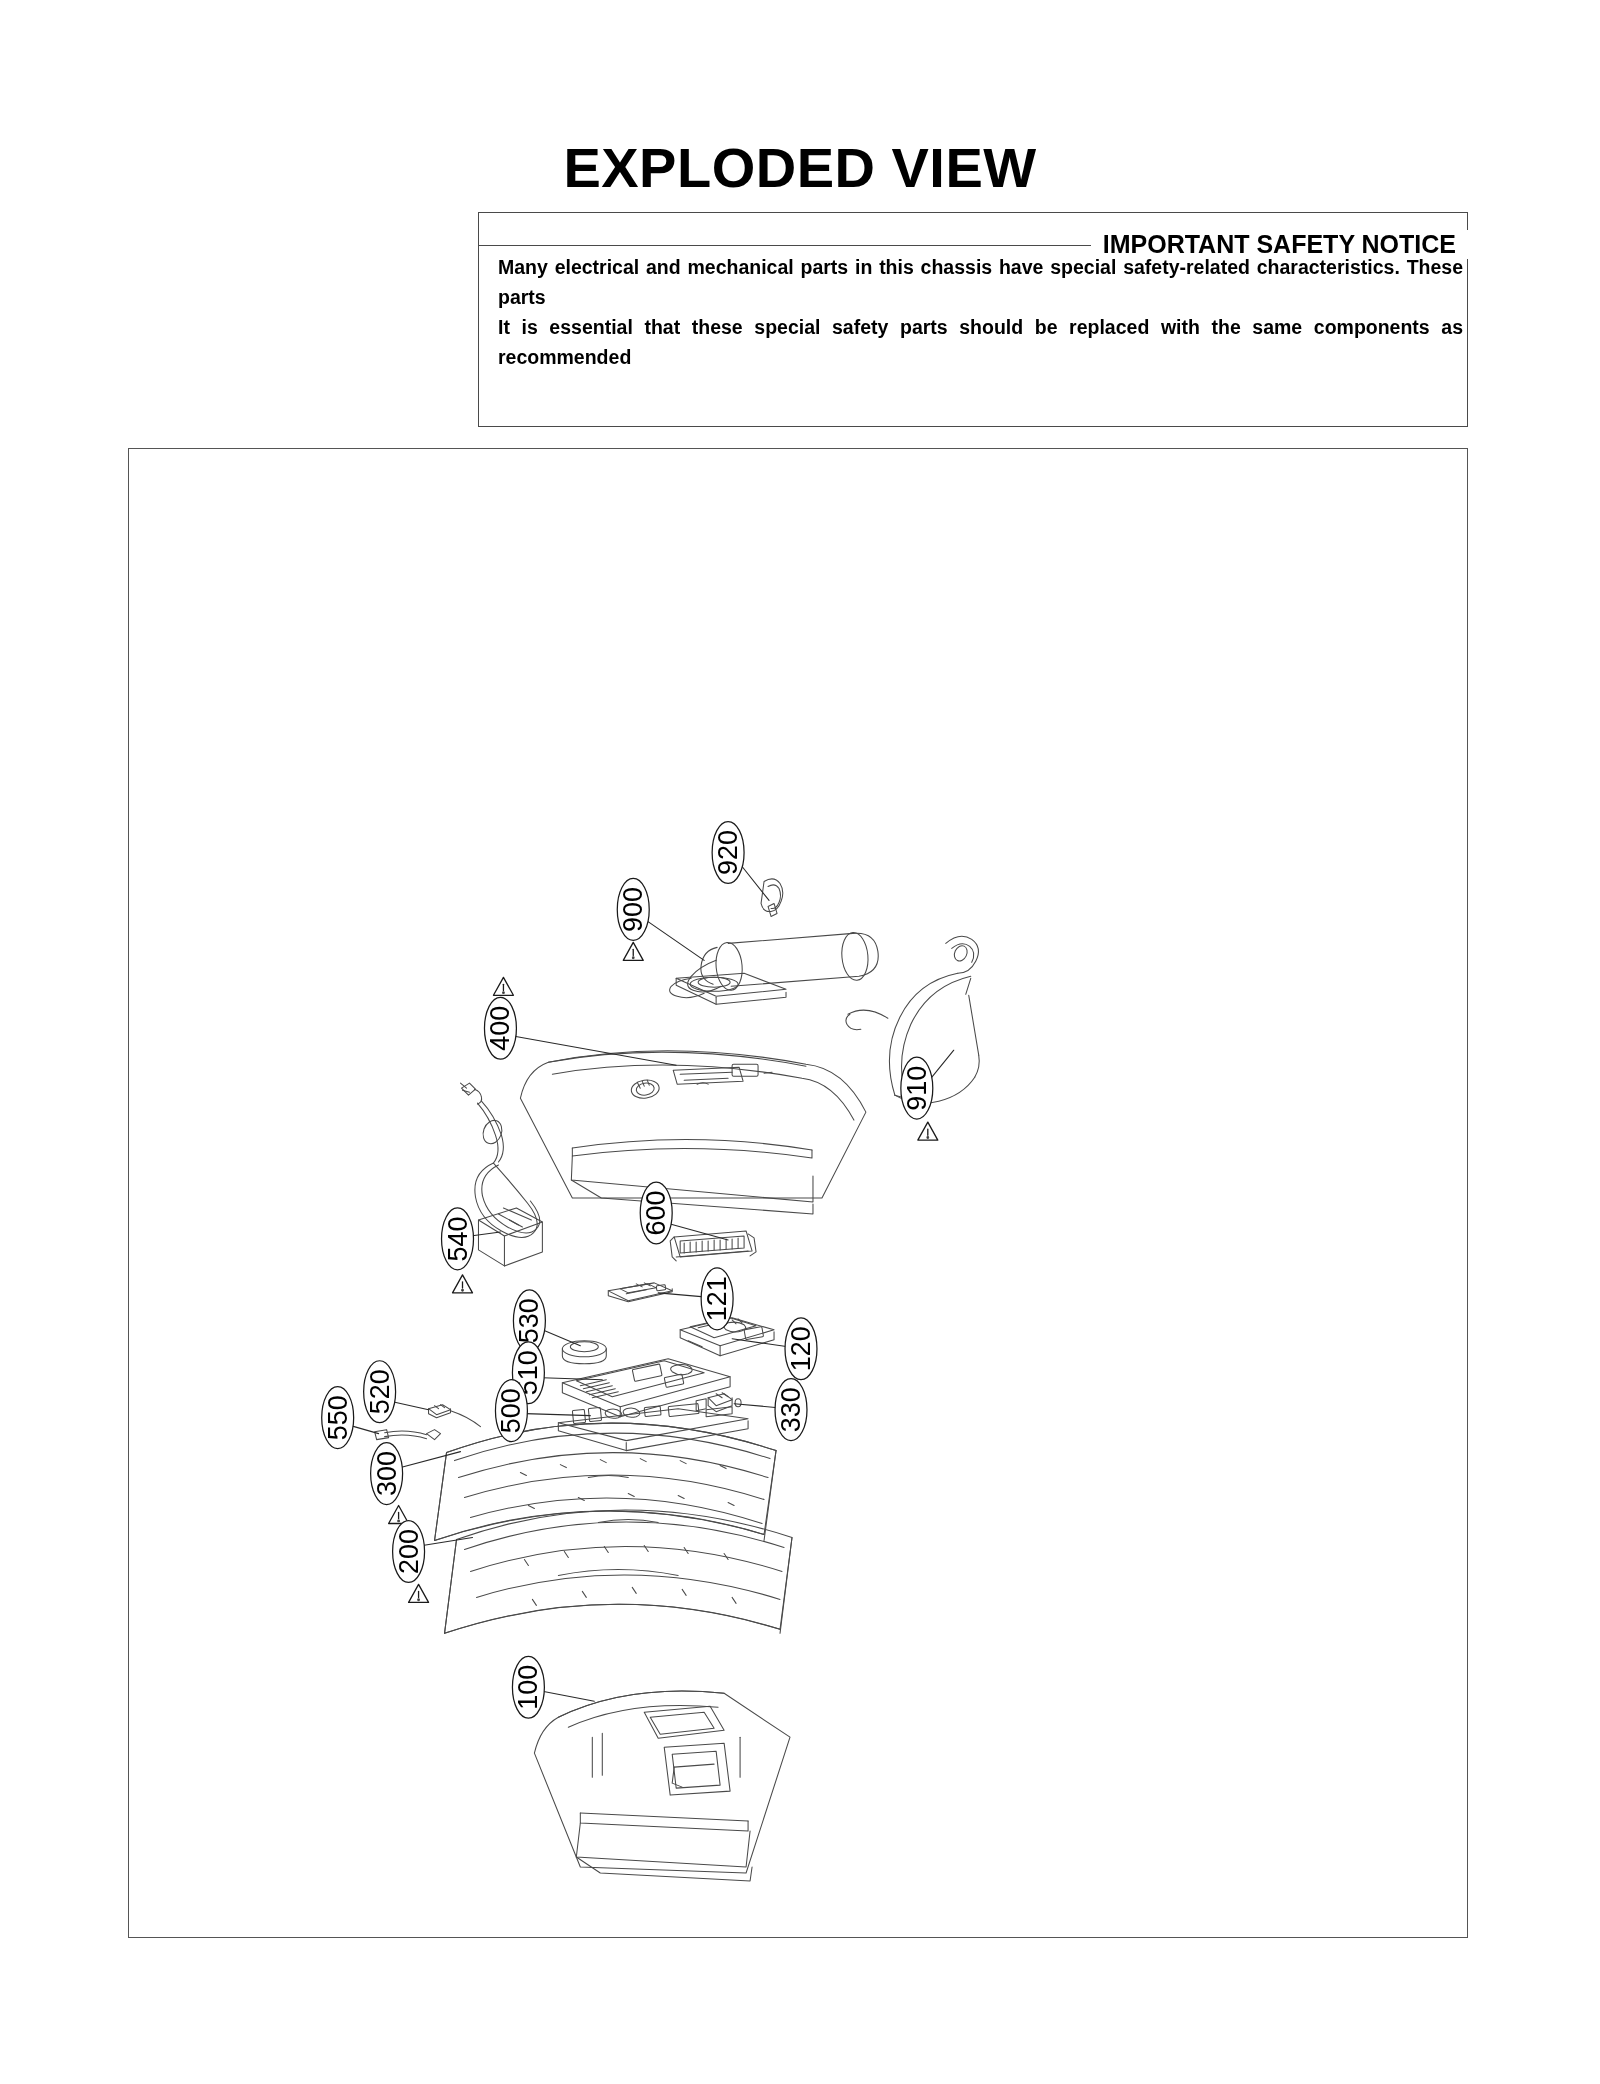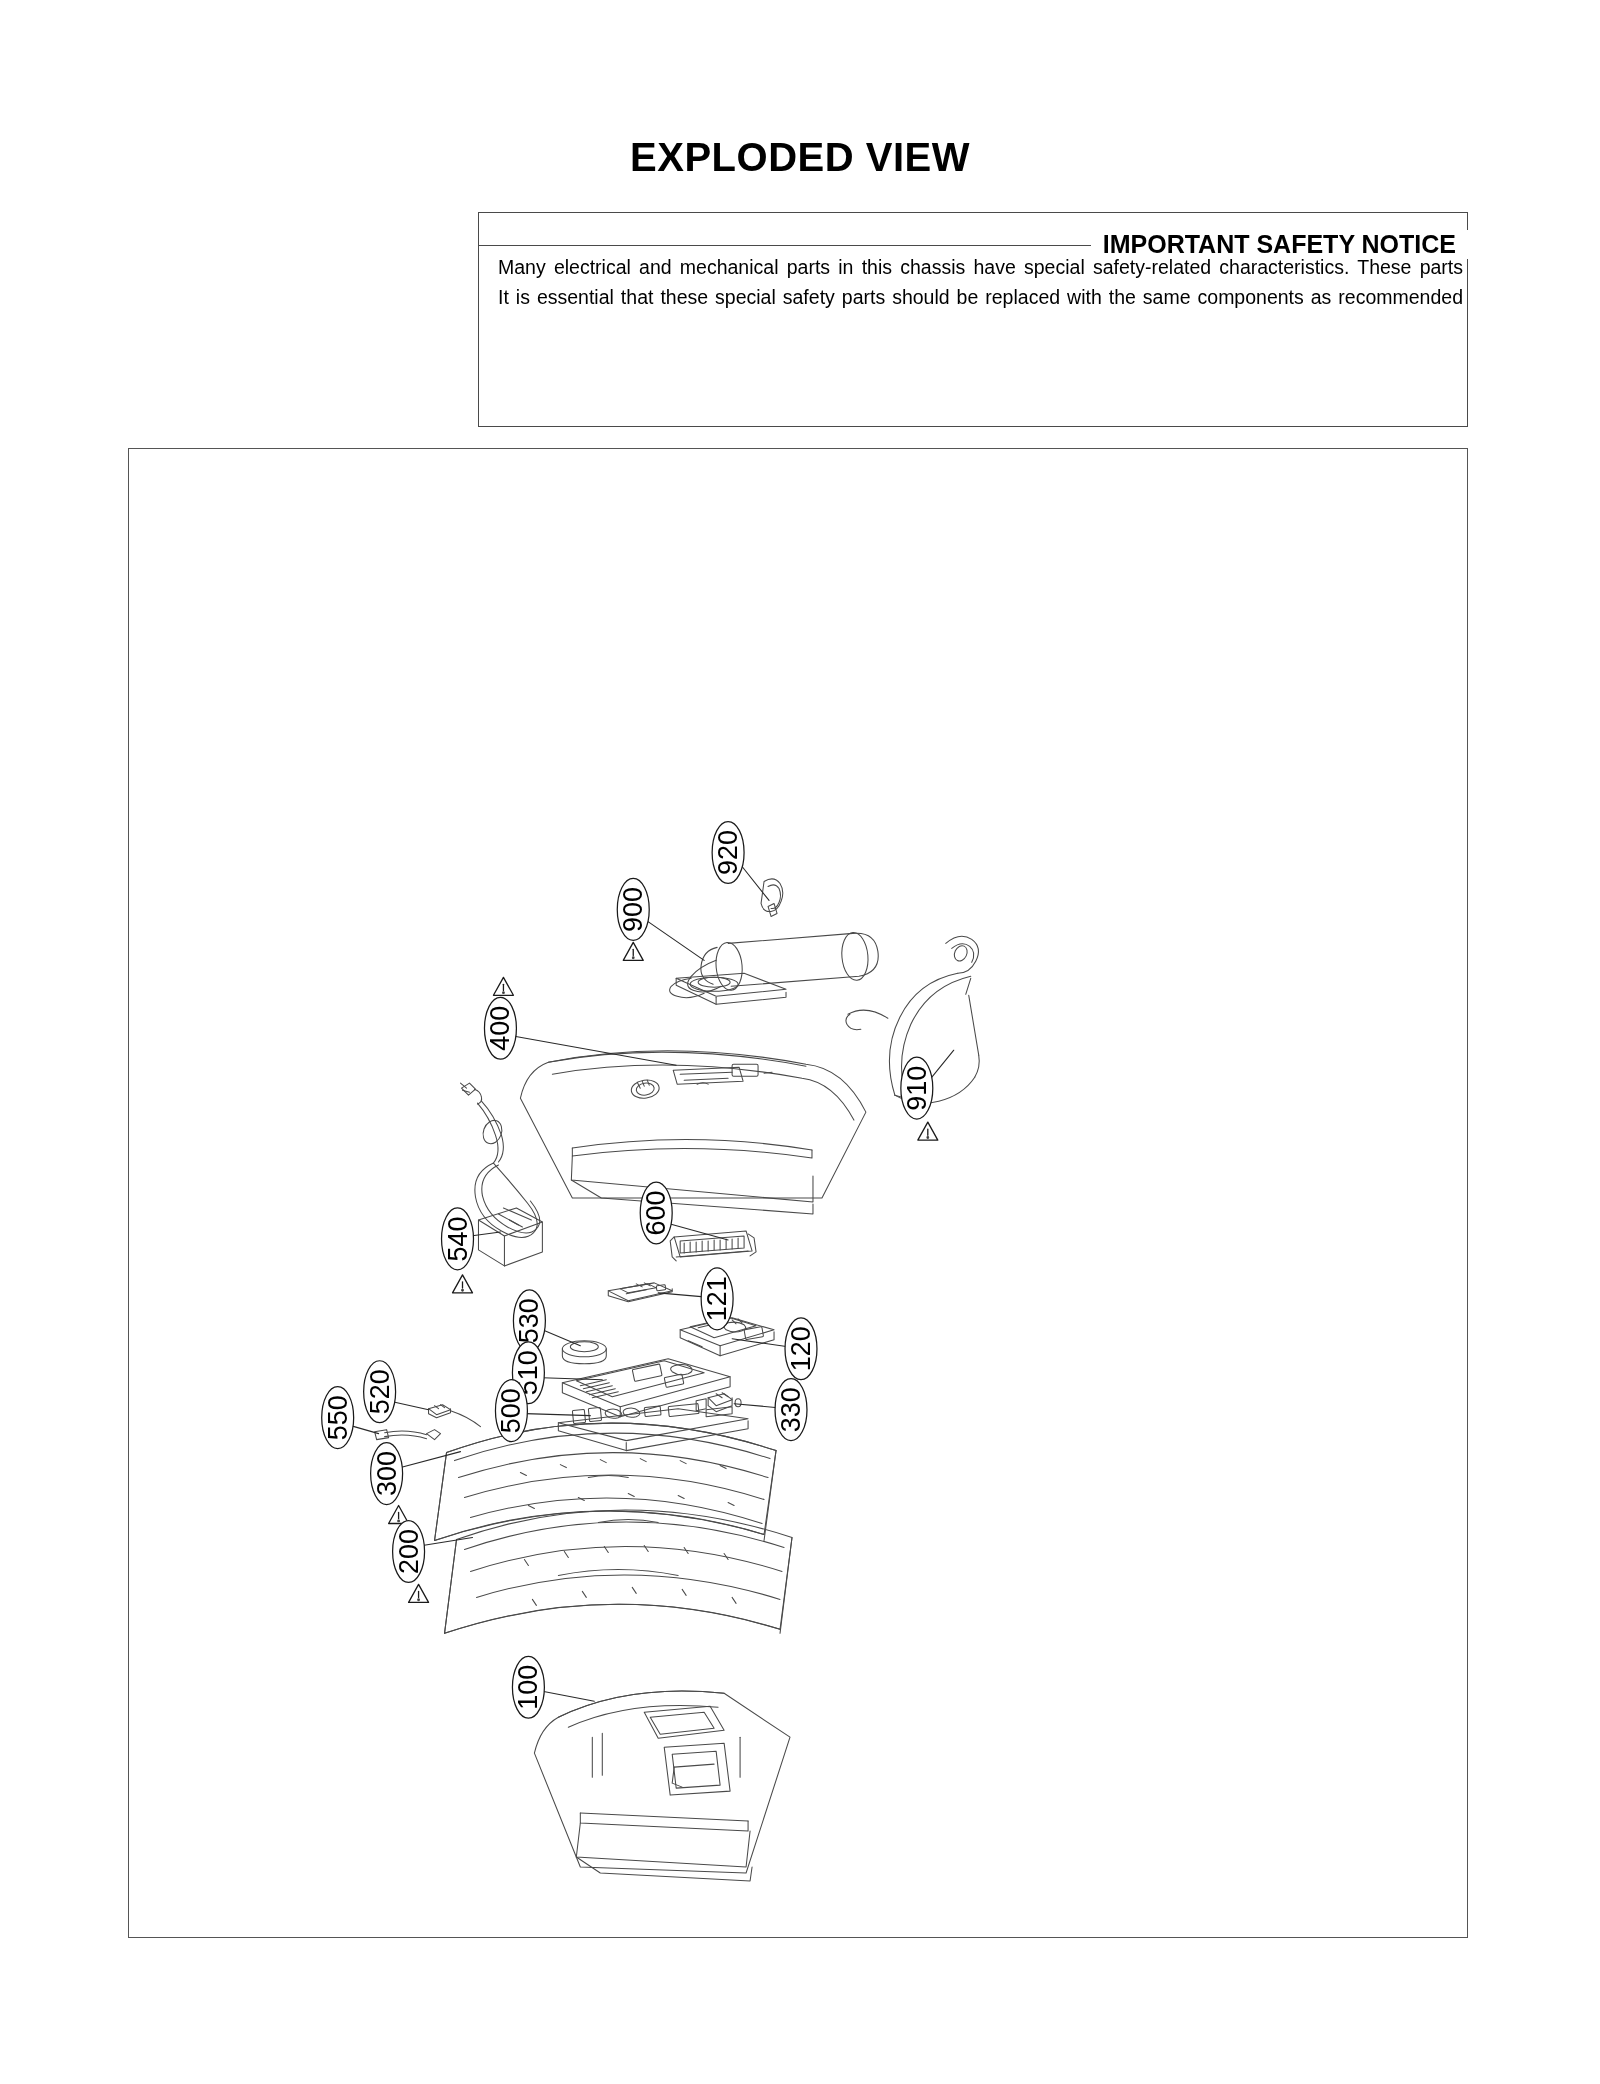--- a/index.html
+++ b/index.html
@@ -11,21 +11,21 @@
     color:#000;
     position:relative;
     overflow:hidden;
   }
   .page { position:absolute; inset:0; }
 
   
   .title {
     position:absolute; left:0; right:0; top:135px;
     text-align:center;
-    font-size:40px; font-weight:bold;
+    font-size:56px; font-weight:bold;
     letter-spacing:.5px;
   }
 
   
   .notice-box {
     position:absolute;
     left:478px; top:212px; width:990px; height:215px;
     border:1.6px solid #4a4a4a;
     background:#fff;
   }
@@ -42,21 +42,21 @@
     background:#fff; padding:0 12px;
     font-size:25px; font-weight:bold; white-space:nowrap;
     transform:translateY(-1px);
   }
   .notice-body {
     position:absolute; left:498px; top:252px; width:965px;
     font-size:19.5px; line-height:30px;
     text-align:justify;
   }
   .notice-body p { margin:0; }
-  .notice-body .l1 { text-align:justify; text-align-last:justify; }
+  .notice-body .l1 { text-align:justify; text-align-last:justify;font-weight:bold; }
   .warn-inline {
     display:inline-block; position:relative; top:3px;
     width:19px; height:17px; margin:0 3px;
   }
 
   
   .diagram-frame {
     position:absolute;
     left:128px; top:448px; width:1340px; height:1490px;
     border:1.4px solid #555;

